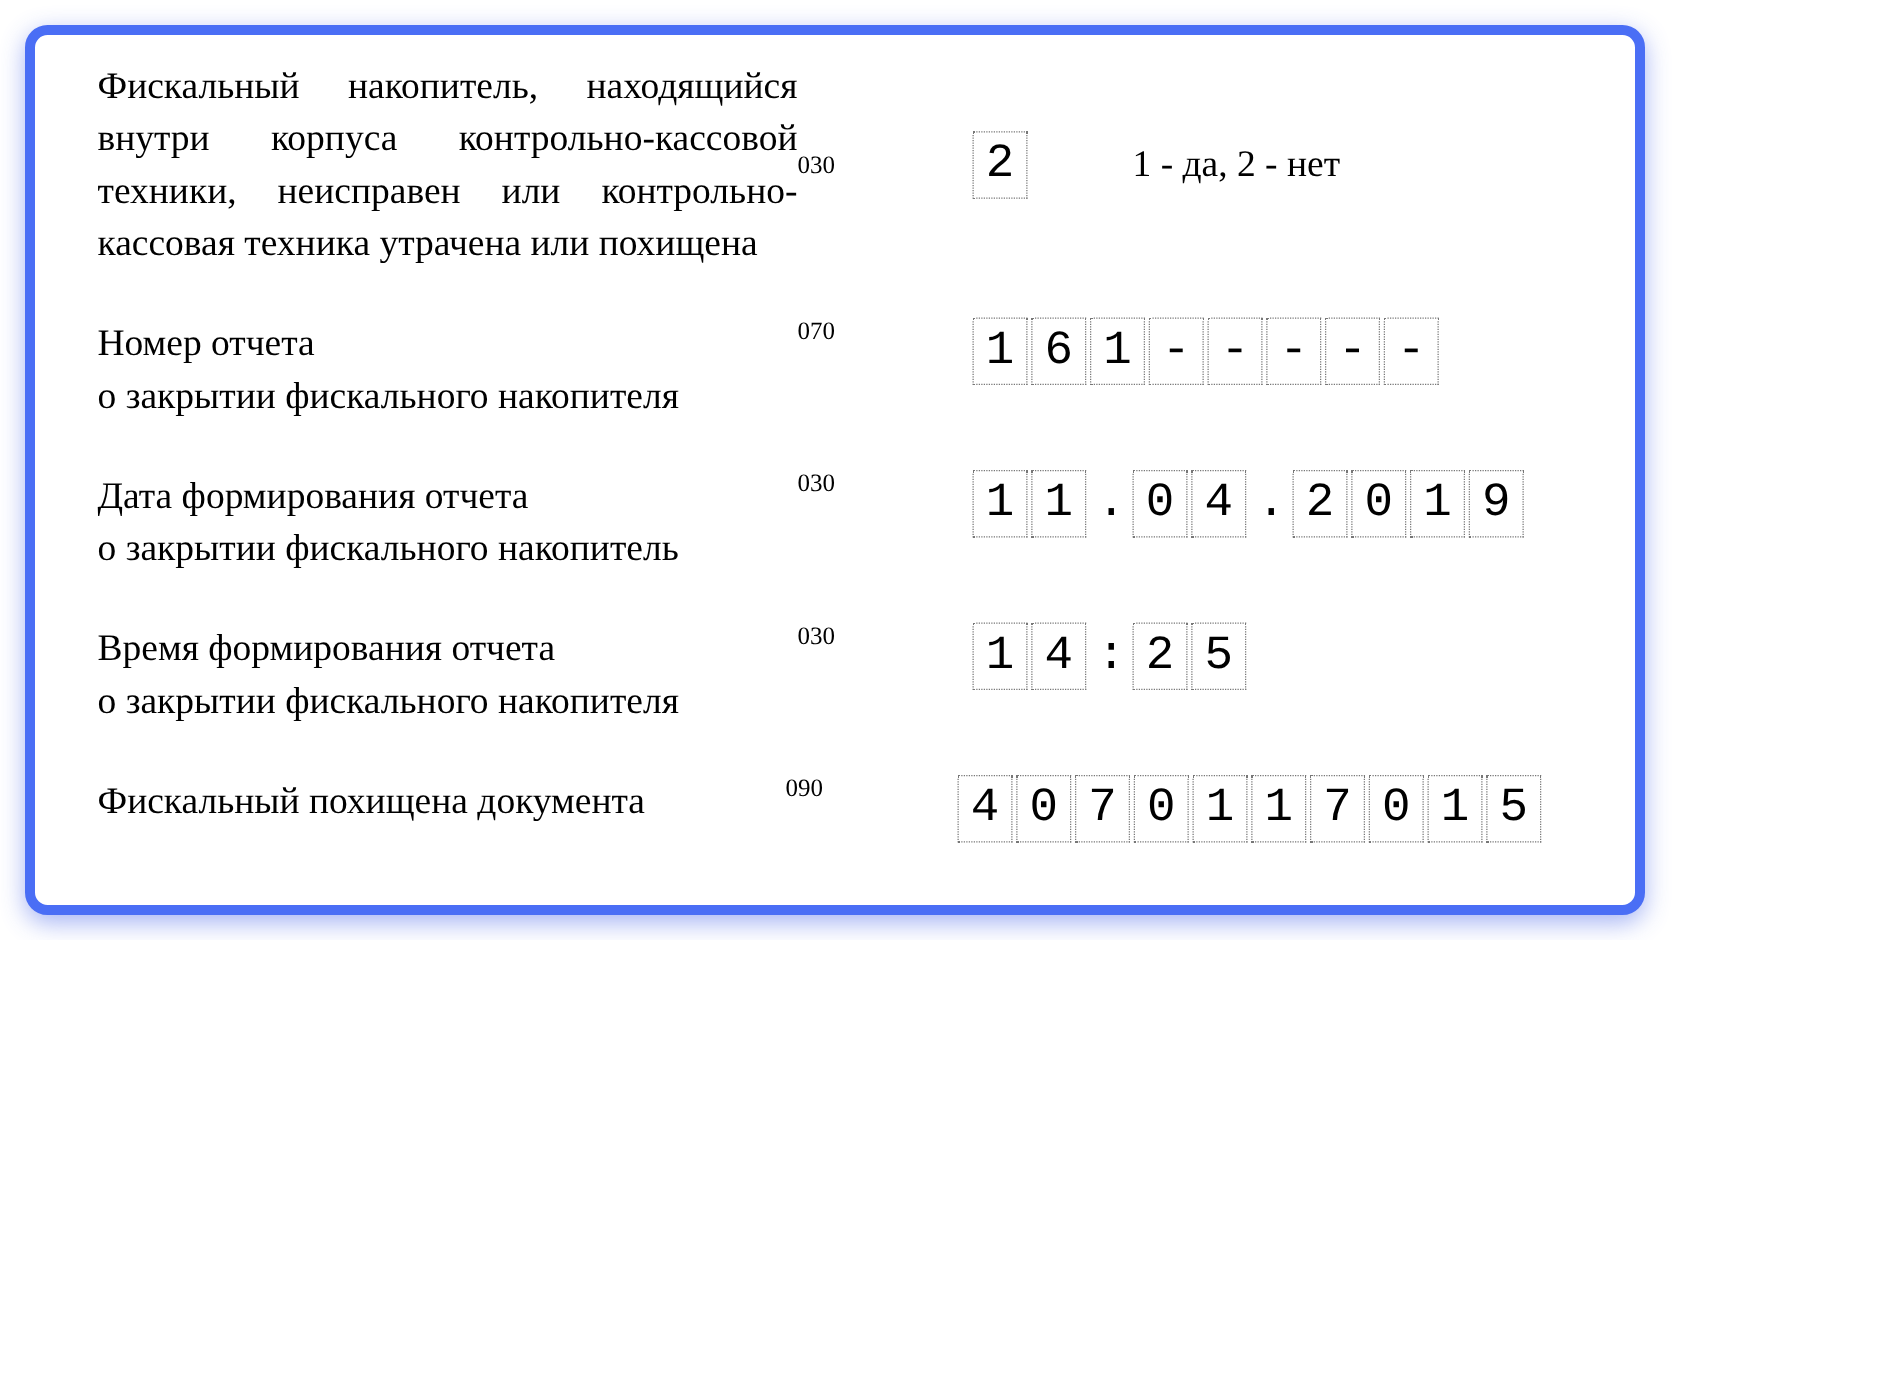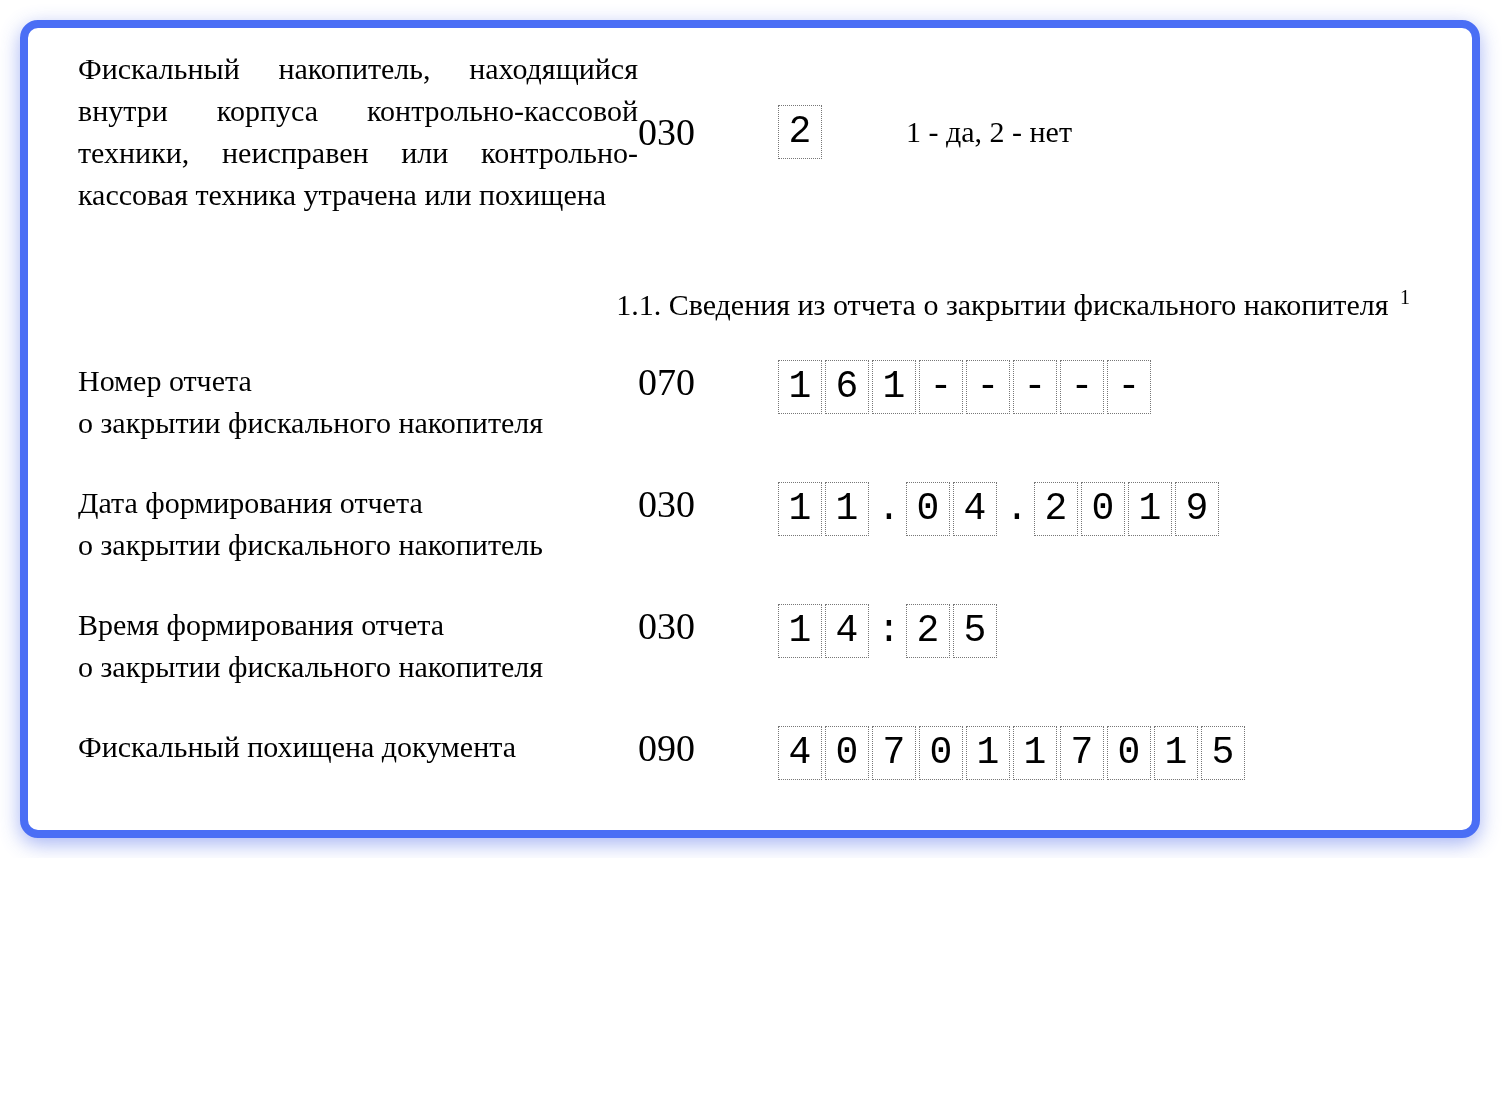--- a/index.html
+++ b/index.html
@@ -2,25 +2,25 @@
 <html><head>
   <meta charset="utf-8">
   <style>
     body {
       margin: 0;
       padding: 20px;
       font-family: "Times New Roman", Times, serif;
       background: #ffffff;
     }
     .frame {
-      width: 1460px;
+      width: 1296px;
       box-sizing: border-box;
       border: 8px solid #4a6ef5;
       border-radius: 18px;
-      padding: 20px 52px 50px 50px;
+      padding: 20px 72px 50px 50px;
       background: #ffffff;
       box-shadow: 0 6px 20px rgba(60, 90, 230, 0.45);
     }
     .row {
       display: flex;
       align-items: flex-start;
       margin-top: 38px;
     }
     .row.first {
       margin-top: 0;
@@ -31,21 +31,21 @@
       font-size: 30px;
       line-height: 1.4;
       color: #000;
     }
     .label-col.justify {
       text-align: justify;
       text-align-last: left;
     }
     .code-col {
       width: 140px;
-      font-size: 38px;
+      font-size: 20px;
       color: #000;
       text-align: left;
     }
     .value-col {
       display: flex;
       align-items: center;
       gap: 0;
     }
     .cell {
       display: inline-flex;
@@ -97,24 +97,20 @@
 
   <div class="row first">
     <div class="label-col justify">Фискальный накопитель, находящийся внутри корпуса контрольно-кассовой техники, неисправен или контрольно-кассовая техника утрачена или похищена</div>
     <div class="code-col">030</div>
     <div class="value-col">
       <span class="cell">2</span>
       <span class="hint">1 - да,  2 - нет</span>
     </div>
   </div>
 
-  <div class="section-title">
-    <span>1.1. Сведения из отчета о закрытии фискального накопителя</span>
-    <sup>1</sup>
-  </div>
 
   <div class="row">
     <div class="label-col" style="white-space:pre-line">Номер отчета
 о закрытии фискального накопителя</div>
     <div class="code-col">070</div>
     <div class="value-col">
       <span class="cell">1</span>
       <span class="cell">6</span>
       <span class="cell">1</span>
       <span class="cell">-</span>

